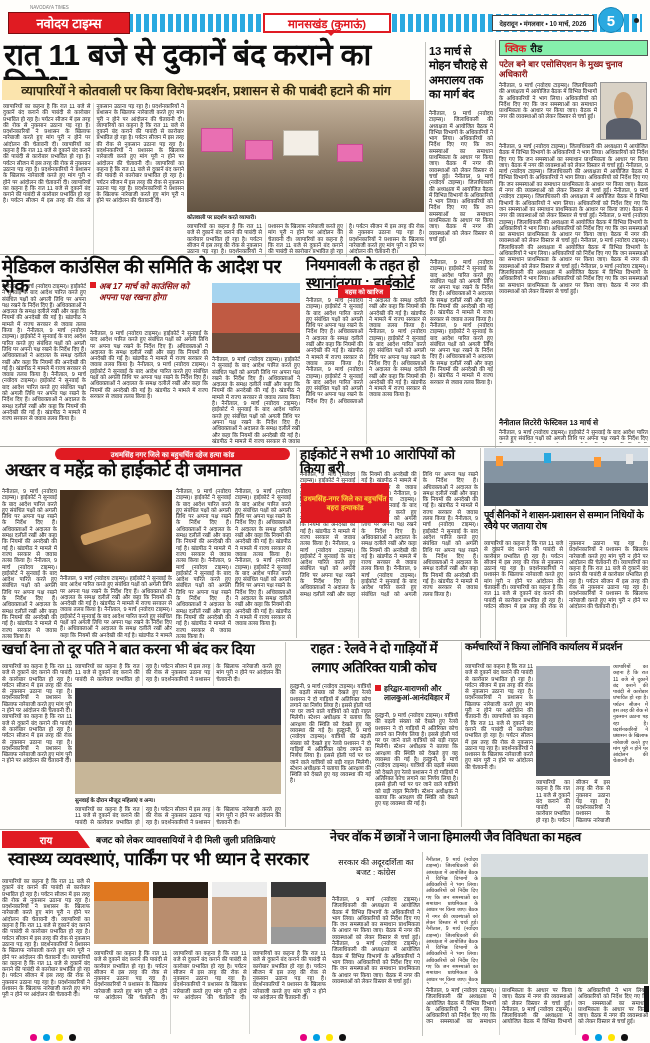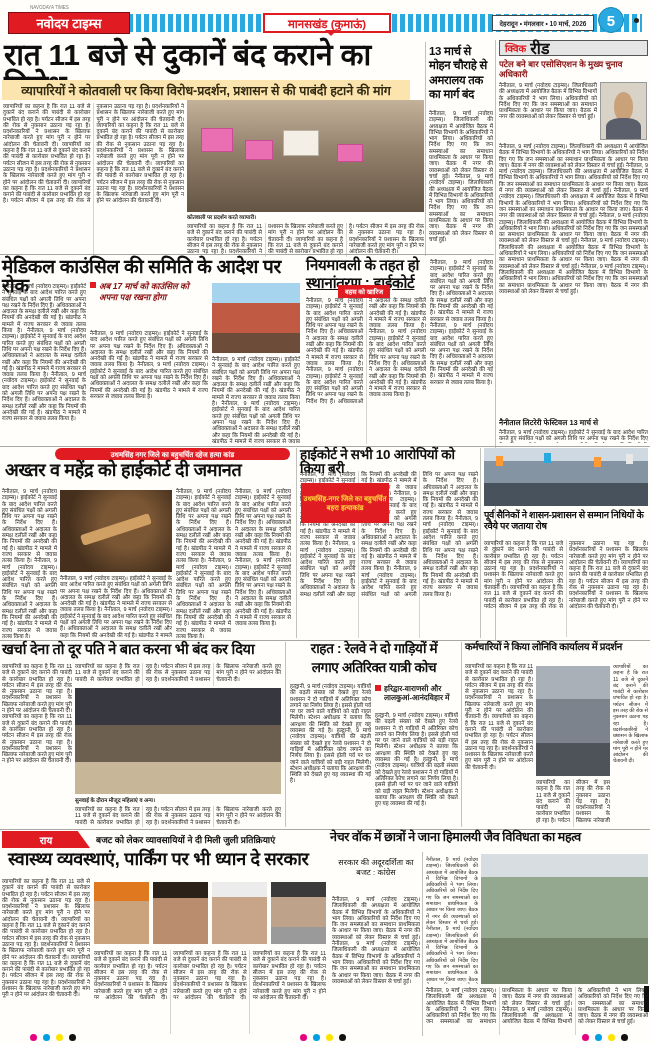--- a/index.html
+++ b/index.html
@@ -64,23 +64,23 @@
     <div class="placard" style="left:150px;top:44px;width:24px;height:16px;"></div>
   </div>
   <div class="abs cap" style="left:187px;top:213px;width:237px;">कोतवाली पर प्रदर्शन करते व्यापारी।</div>
   <div class="abs bt cols3" style="left:187px;top:223px;width:237px;height:34px;">व्यापारियों का कहना है कि रात 11 बजे से दुकानें बंद कराने की पाबंदी से कारोबार प्रभावित हो रहा है। पर्यटन सीजन में इस तरह की रोक से नुकसान उठाना पड़ रहा है। प्रदर्शनकारियों ने प्रशासन के खिलाफ नारेबाजी करते हुए मांग पूरी न होने पर आंदोलन की चेतावनी दी। व्यापारियों का कहना है कि रात 11 बजे से दुकानें बंद कराने की पाबंदी से कारोबार प्रभावित हो रहा है। पर्यटन सीजन में इस तरह की रोक से नुकसान उठाना पड़ रहा है। प्रदर्शनकारियों ने प्रशासन के खिलाफ नारेबाजी करते हुए मांग पूरी न होने पर आंदोलन की चेतावनी दी।</div>
   <div class="abs rule-v" style="left:425px;top:42px;height:214px;"></div>
 
   <div class="abs hd" style="left:429px;top:44px;width:64px;height:62px;font-size:11.5px;line-height:1.25;">13 मार्च से मोहन चौराहे से अमरालय तक का मार्ग बंद</div>
   <div class="abs bt" style="left:429px;top:110px;width:64px;height:146px;">नैनीताल, 9 मार्च (नवोदय टाइम्स)। जिलाधिकारी की अध्यक्षता में आयोजित बैठक में विभिन्न विभागों के अधिकारियों ने भाग लिया। अधिकारियों को निर्देश दिए गए कि जन समस्याओं का समाधान प्राथमिकता के आधार पर किया जाए। बैठक में नगर की व्यवस्थाओं को लेकर विस्तार से चर्चा हुई। नैनीताल, 9 मार्च (नवोदय टाइम्स)। जिलाधिकारी की अध्यक्षता में आयोजित बैठक में विभिन्न विभागों के अधिकारियों ने भाग लिया। अधिकारियों को निर्देश दिए गए कि जन समस्याओं का समाधान प्राथमिकता के आधार पर किया जाए। बैठक में नगर की व्यवस्थाओं को लेकर विस्तार से चर्चा हुई।</div>
   <div class="abs rule-v" style="left:495px;top:40px;height:600px;"></div>
 
-  <div class="abs" style="left:499px;top:40px;width:149px;height:16px;border:1px solid #555;display:flex;align-items:center;padding-left:5px;gap:4px;background:#e5e5e5;">
+  <div class="abs" style="left:499px;top:40px;width:149px;height:16px;border:1px solid #555;display:flex;align-items:center;padding-left:5px;gap:4px;background:#86efac;">
     <span style="font-size:10px;font-weight:900;color:#e01b22;">क्विक</span>
-    <span style="font-size:16px;font-weight:900;color:#111;">रीड</span>
+    <span style="font-size:10px;font-weight:900;color:#111;">रीड</span>
   </div>
   <div class="abs" style="left:499px;top:59px;width:149px;height:21px;font-size:8.5px;font-weight:700;color:#8a1414;line-height:1.2;overflow:hidden;">पटेल बने बार एसोसिएशन के मुख्य चुनाव अधिकारी</div>
   <div class="abs bt" style="left:499px;top:82px;width:98px;height:58px;">नैनीताल, 9 मार्च (नवोदय टाइम्स)। जिलाधिकारी की अध्यक्षता में आयोजित बैठक में विभिन्न विभागों के अधिकारियों ने भाग लिया। अधिकारियों को निर्देश दिए गए कि जन समस्याओं का समाधान प्राथमिकता के आधार पर किया जाए। बैठक में नगर की व्यवस्थाओं को लेकर विस्तार से चर्चा हुई।</div>
   <div class="abs photo ph-portrait" style="left:600px;top:82px;width:47px;height:58px;border:1px solid #999;">
     <div class="face"></div>
       <div class="torso"></div>
   </div>
   <div class="abs bt" style="left:499px;top:143px;width:149px;height:272px;">नैनीताल, 9 मार्च (नवोदय टाइम्स)। जिलाधिकारी की अध्यक्षता में आयोजित बैठक में विभिन्न विभागों के अधिकारियों ने भाग लिया। अधिकारियों को निर्देश दिए गए कि जन समस्याओं का समाधान प्राथमिकता के आधार पर किया जाए। बैठक में नगर की व्यवस्थाओं को लेकर विस्तार से चर्चा हुई। नैनीताल, 9 मार्च (नवोदय टाइम्स)। जिलाधिकारी की अध्यक्षता में आयोजित बैठक में विभिन्न विभागों के अधिकारियों ने भाग लिया। अधिकारियों को निर्देश दिए गए कि जन समस्याओं का समाधान प्राथमिकता के आधार पर किया जाए। बैठक में नगर की व्यवस्थाओं को लेकर विस्तार से चर्चा हुई। नैनीताल, 9 मार्च (नवोदय टाइम्स)। जिलाधिकारी की अध्यक्षता में आयोजित बैठक में विभिन्न विभागों के अधिकारियों ने भाग लिया। अधिकारियों को निर्देश दिए गए कि जन समस्याओं का समाधान प्राथमिकता के आधार पर किया जाए। बैठक में नगर की व्यवस्थाओं को लेकर विस्तार से चर्चा हुई। नैनीताल, 9 मार्च (नवोदय टाइम्स)। जिलाधिकारी की अध्यक्षता में आयोजित बैठक में विभिन्न विभागों के अधिकारियों ने भाग लिया। अधिकारियों को निर्देश दिए गए कि जन समस्याओं का समाधान प्राथमिकता के आधार पर किया जाए। बैठक में नगर की व्यवस्थाओं को लेकर विस्तार से चर्चा हुई। नैनीताल, 9 मार्च (नवोदय टाइम्स)। जिलाधिकारी की अध्यक्षता में आयोजित बैठक में विभिन्न विभागों के अधिकारियों ने भाग लिया। अधिकारियों को निर्देश दिए गए कि जन समस्याओं का समाधान प्राथमिकता के आधार पर किया जाए। बैठक में नगर की व्यवस्थाओं को लेकर विस्तार से चर्चा हुई। नैनीताल, 9 मार्च (नवोदय टाइम्स)। जिलाधिकारी की अध्यक्षता में आयोजित बैठक में विभिन्न विभागों के अधिकारियों ने भाग लिया। अधिकारियों को निर्देश दिए गए कि जन समस्याओं का समाधान प्राथमिकता के आधार पर किया जाए। बैठक में नगर की व्यवस्थाओं को लेकर विस्तार से चर्चा हुई।</div>
   <div class="abs" style="left:499px;top:417px;width:149px;height:10px;font-size:7.5px;font-weight:700;color:#111;overflow:hidden;">नैनीताल लिटरेरी फेस्टिवल 13 मार्च से</div>
   <div class="abs bt" style="left:499px;top:429px;width:149px;height:14px;">नैनीताल, 9 मार्च (नवोदय टाइम्स)। हाईकोर्ट ने सुनवाई के बाद आदेश पारित करते हुए संबंधित पक्षों को अगली तिथि पर अपना पक्ष रखने के निर्देश दिए हैं। अधिवक्ताओं ने अदालत के समक्ष दलीलें रखीं और कहा कि नियमों की अनदेखी की गई है। खंडपीठ ने मामले में राज्य सरकार से जवाब तलब किया है।</div>

